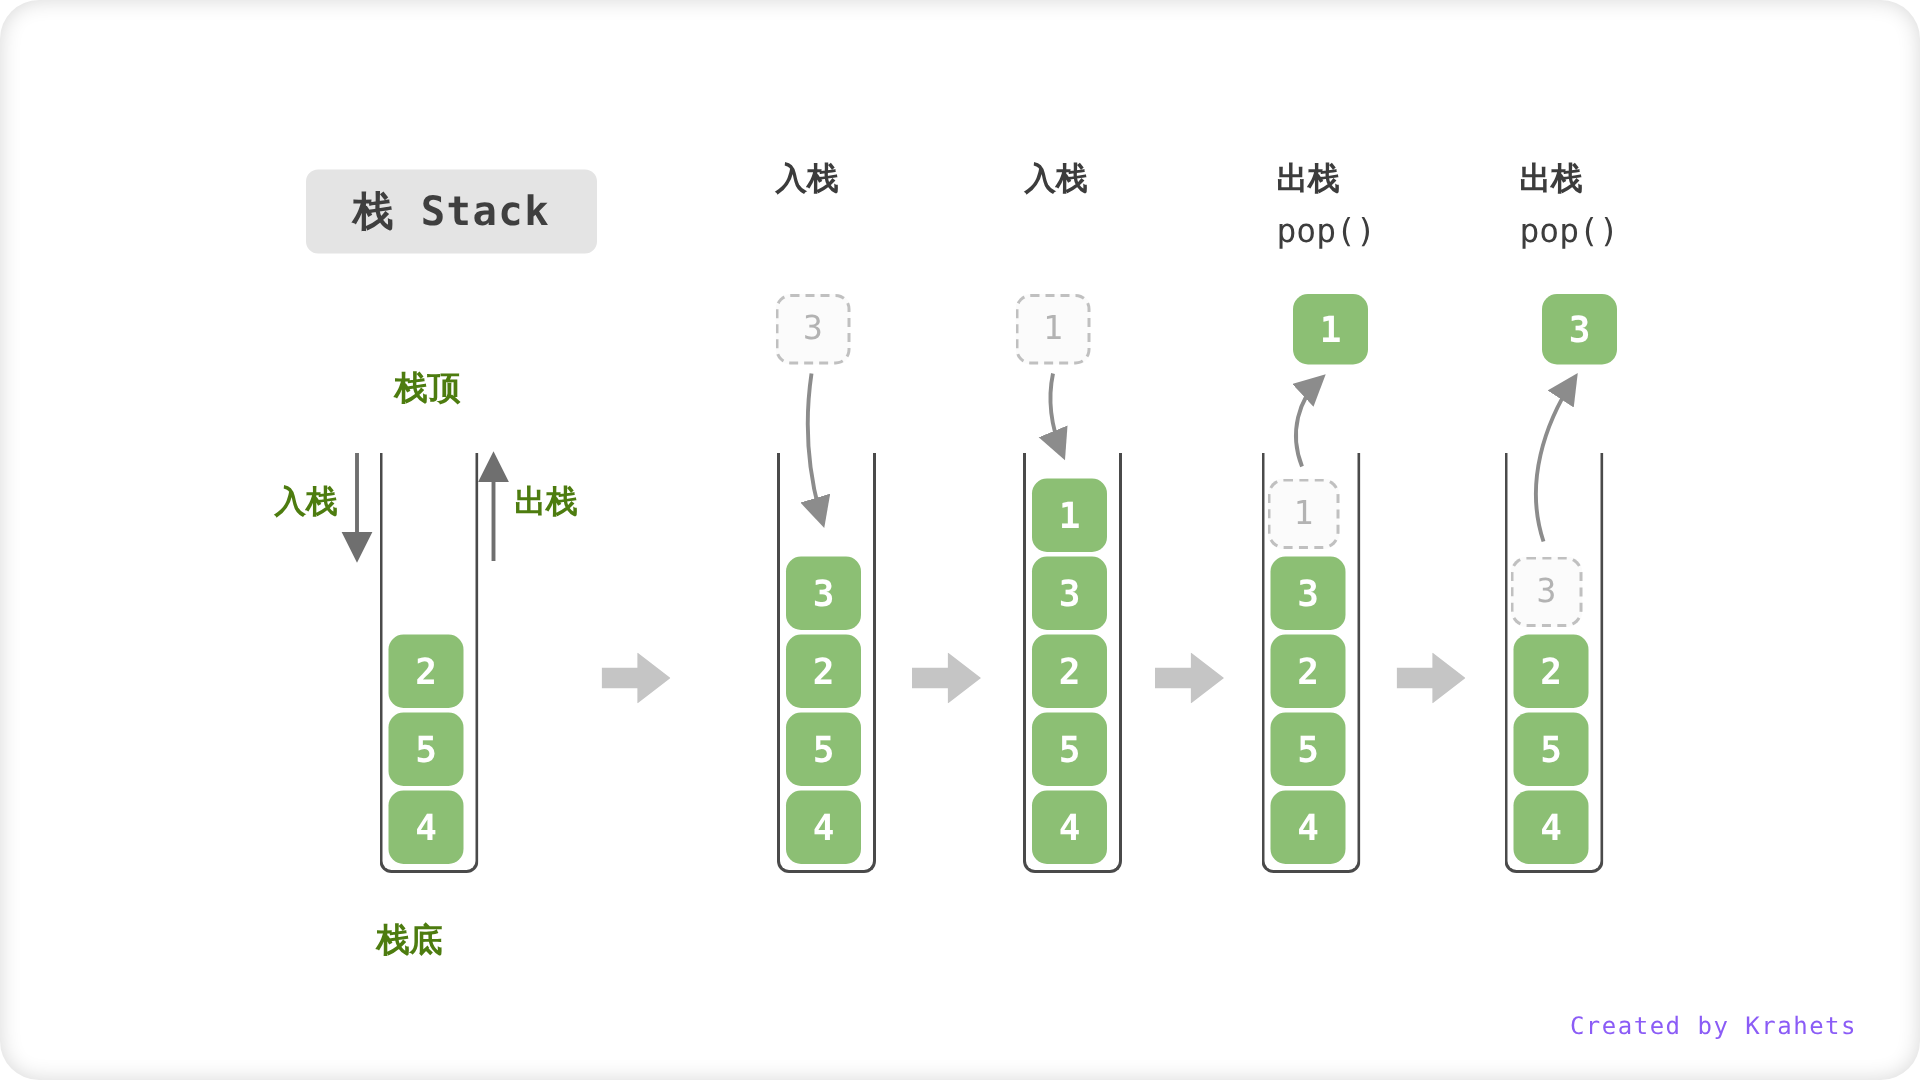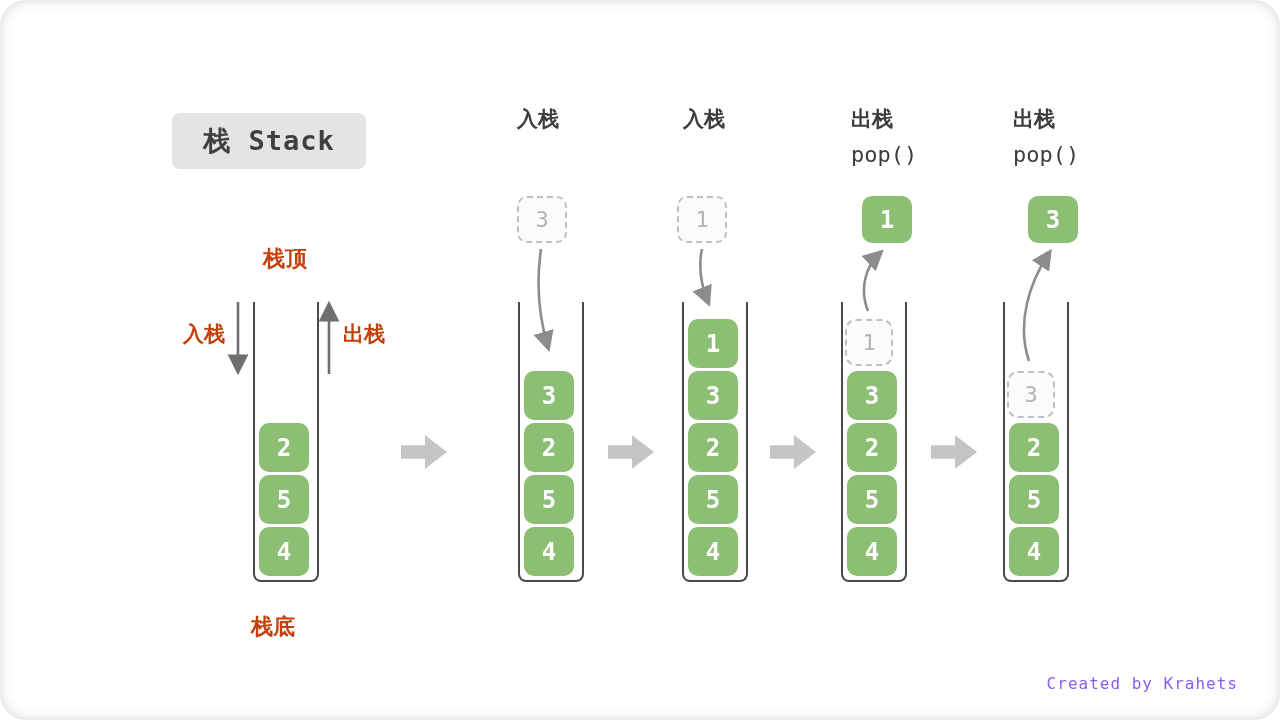--- a/index.html
+++ b/index.html
@@ -4,21 +4,21 @@
 <style>
   * { margin:0; padding:0; box-sizing:content-box; }
   html,body { width:1280px; height:720px; background:#ffffff; overflow:hidden;
               font-family:"DejaVu Sans", sans-serif; }
   .card { position:absolute; left:0; top:0; width:1280px; height:720px;
           background:#ffffff; border-radius:26px;
           box-shadow:0 0 14px rgba(0,0,0,0.16) inset; }
   .abs { position:absolute; }
 
   
-  .badge { left:172px; top:113px; width:194px; height:56px; background:#e4e4e4;
+  .badge { left:204px; top:113px; width:194px; height:56px; background:#e4e4e4;
            border-radius:8px; display:flex; align-items:center; justify-content:center;
            font-family:"DejaVu Sans Mono", monospace; font-weight:bold;
            font-size:27px; color:#3f3f3f; letter-spacing:1px; }
 
   
   .colhead { top:104px; width:150px; }
   .colhead .cn { font-size:21px; font-weight:bold; color:#3c3c3c; line-height:30px; }
   .colhead .code { margin-top:6px; font-family:"DejaVu Sans Mono", monospace;
                    font-size:22px; color:#3d3d3d; line-height:30px; }
   .colhead .code .arg { color:#65a34e; font-weight:bold; }
@@ -38,21 +38,21 @@
 
   
   .float { top:196px; width:50px; height:47px; border-radius:10px; display:flex;
            align-items:center; justify-content:center;
            font-family:"DejaVu Sans Mono", monospace; }
   .float.solid { background:#8cbf74; color:#ffffff; font-weight:bold; font-size:24px; }
   .float.ghost { background:#fbfbfb; border:2px dashed #c0c0c0; color:#b3b3b3;
                  font-size:22px; box-sizing:border-box; }
 
   
-  .lab { font-weight:bold; color:#c2410c; font-size:22px; text-align:center; }
+  .lab { font-weight:bold; color:#4d7c0f; font-size:22px; text-align:center; }
   .lab.side { font-size:21px; }
 
   
   .barrow { top:435px; width:46px; height:34px; background:#c5c5c5;
             clip-path:polygon(0 30%, 52% 30%, 52% 0, 100% 50%, 52% 100%, 52% 70%, 0 70%); }
 
   
   .credit { right:42px; top:674px; font-family:"DejaVu Sans Mono", monospace;
             font-size:16px; color:#8b5cf6; letter-spacing:1px; }
 

